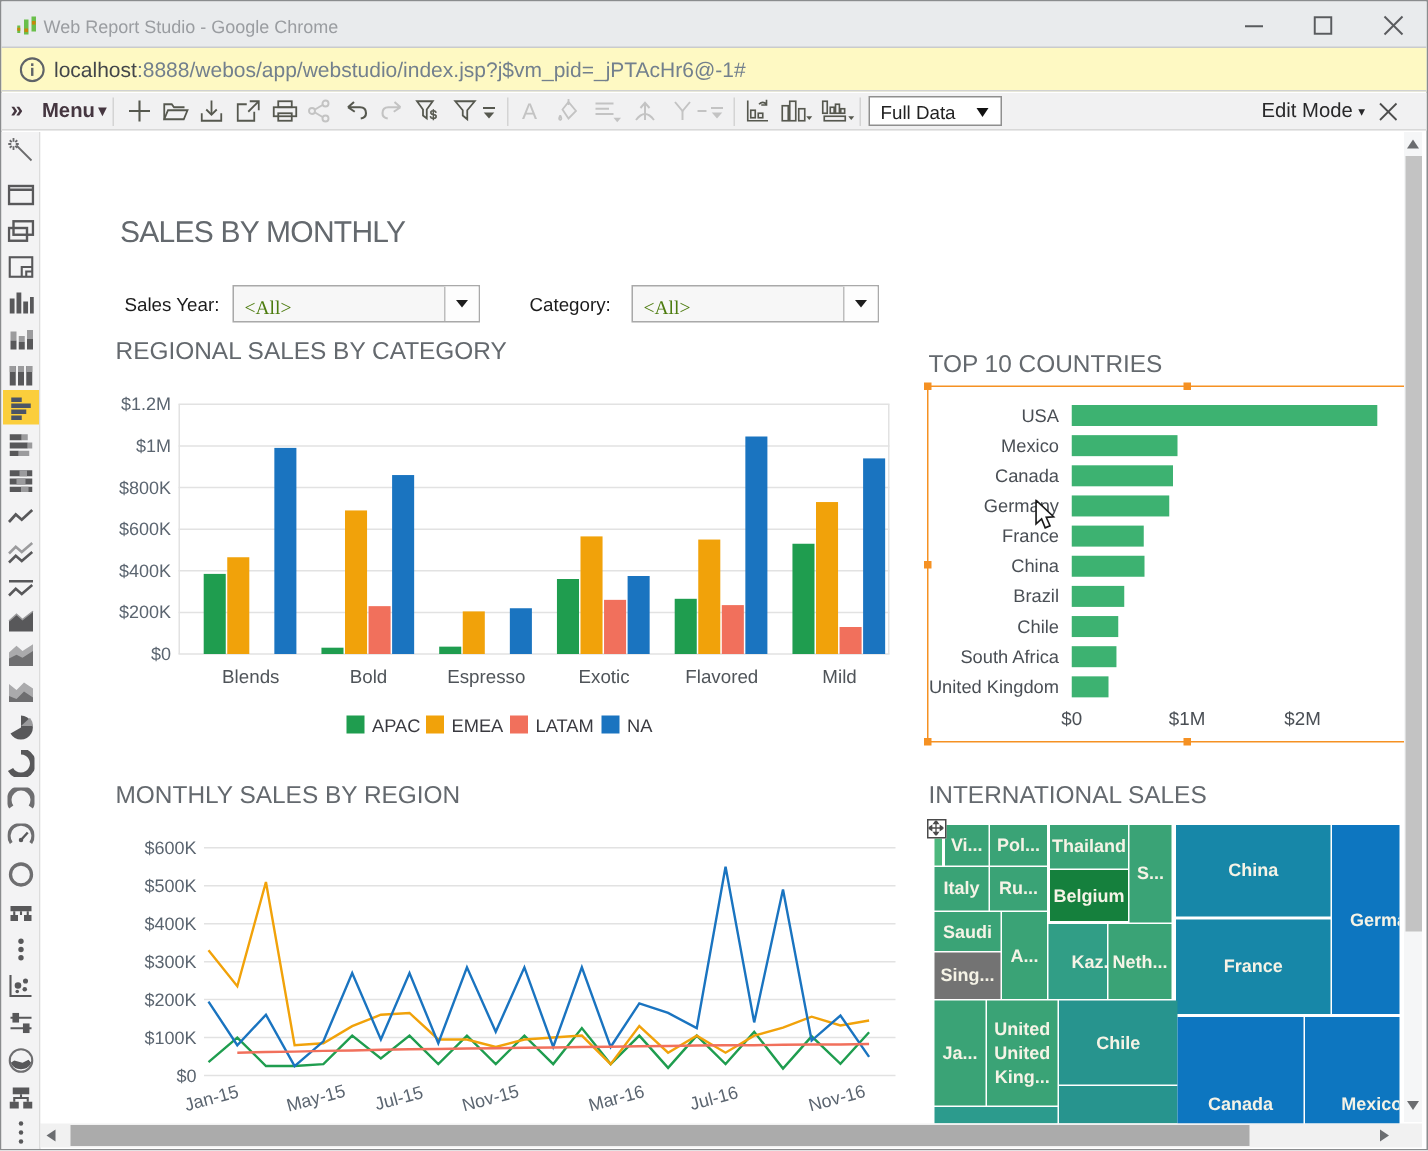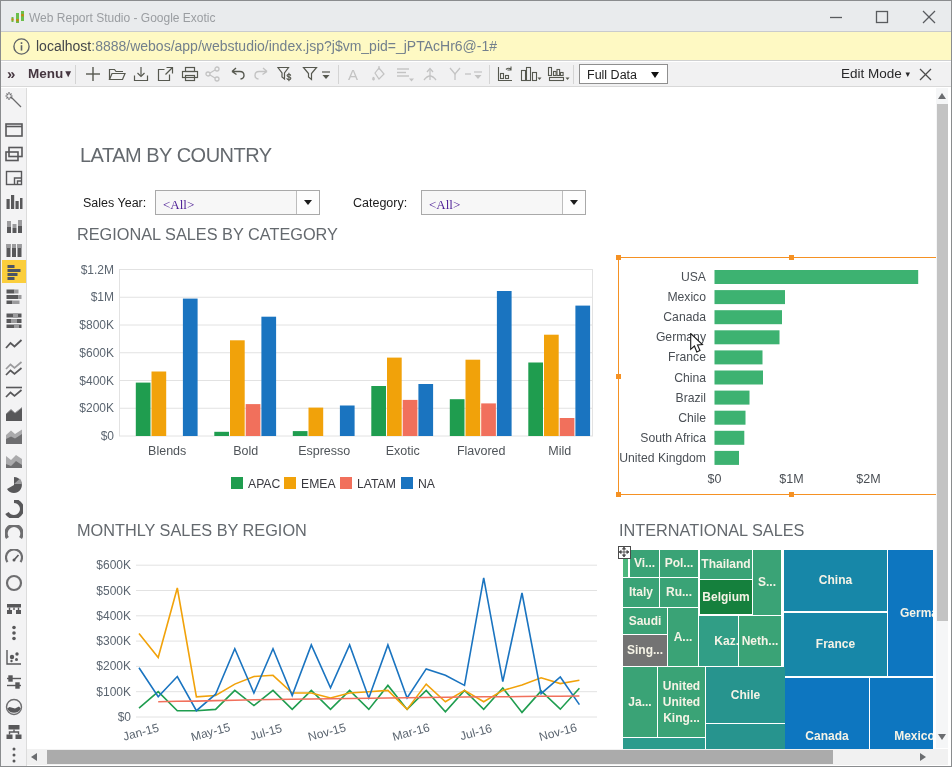--- a/index.html
+++ b/index.html
@@ -25,21 +25,21 @@
 
 #sidebar { position:absolute; left:1px; top:88px; width:26px; height:678px; background:#f3f3f4; border-right:1px solid #dcdcdc; }
 .sico { position:absolute; left:4px; width:18px; height:18px; }
 #hlbox { position:absolute; left:1px; top:172px; width:24px; height:23px; background:#fbce3c; }
 
 #content { position:absolute; left:27px; top:88px; width:906px; height:661px; background:#fff; overflow:hidden; }
 h1.pgtitle { position:absolute; font-family:"Liberation Sans", sans-serif; font-size:20px; font-weight:normal; color:#64696e; letter-spacing:-0.5px;}
 .ctitle { position:absolute; font-size:16.3px; color:#64696e; letter-spacing:0;}
 .flabel { position:absolute; top:108px; font-size:12.5px; color:#1b1b1b; }
 .combo { position:absolute; top:190px; width:165px; height:25px; border:1px solid #a9a9a9; background:#f7f7f7; }
-.combo .txt { position:absolute; left:7px; top:6px; font-family:"Liberation Serif",serif; font-size:13px; color:#4c1d95; }
+.combo .txt { position:absolute; left:7px; top:6px; font-family:"Liberation Serif",serif; font-size:13px; color:#4d7c0f; }
 .combo .btn { position:absolute; right:0; top:0; width:23px; height:23px; background:#fdfdfd; border-left:1px solid #bdbdbd; }
 .combo .btn:after { content:""; position:absolute; left:7px; top:9px; border:4.5px solid transparent; border-top:5.5px solid #1c1c1c; }
 
 .tmcell { position:absolute; overflow:hidden; display:flex; align-items:center; justify-content:center; text-align:center; font-weight:bold; font-size:12px; color:#f5f3e6; line-height:1.35; }
 
 #vscroll { position:absolute; left:936px; top:88px; width:12px; height:660px; background:#f5f6f7; }
 #vthumb { position:absolute; left:1px; top:16px; width:11px; height:517px; background:#c3c3c3; }
 #hscroll { position:absolute; left:27px; top:749px; width:921px; height:16px; background:#f1f1f1; }
 #hthumb { position:absolute; left:20px; top:1px; width:786px; height:14px; background:#ababab; }
 .arr { position:absolute; width:0; height:0; border:4px solid transparent; }
@@ -52,21 +52,21 @@
 <div id="win"></div>
 <div id="titlebar">
   <svg class="ticon" style="left:9px; top:9px;" width="15" height="15" viewBox="0 0 15 15">
     <line x1="2.5" y1="7" x2="2.5" y2="12" stroke="#6abf4b" stroke-width="2"></line>
     <rect x="1.5" y="8.5" width="2" height="2" fill="#c8860a"></rect>
     <line x1="7.5" y1="3" x2="7.5" y2="13" stroke="#6abf4b" stroke-width="3"></line>
     <rect x="6.3" y="9" width="2.4" height="2.4" fill="#c8860a"></rect>
     <line x1="12.5" y1="1" x2="12.5" y2="11" stroke="#6abf4b" stroke-width="3"></line>
     <rect x="11.3" y="4" width="2.4" height="2.4" fill="#c8860a"></rect>
   </svg>
-  <div class="title">Web Report Studio - Google Exotic</div>
+  <div class="title">Web Report Studio - Google Chrome</div>
   <svg class="winbtn" style="left:828px; top:9px;" width="14" height="14">
       <line x1="1" y1="7.5" x2="13" y2="7.5" stroke="#595b5e" stroke-width="1.3"></line>
     </svg>
   <svg class="winbtn" style="left:874px; top:9px;" width="14" height="14">
       <rect x="1.5" y="1.5" width="11" height="11" fill="none" stroke="#595b5e" stroke-width="1.3"></rect>
     </svg>
   <svg class="winbtn" style="left:921px; top:9px;" width="14" height="14">
       <line x1="1" y1="1" x2="13" y2="13" stroke="#595b5e" stroke-width="1.3"></line>
       <line x1="13" y1="1" x2="1" y2="13" stroke="#595b5e" stroke-width="1.3"></line>
     </svg>
@@ -448,33 +448,34 @@
 
   <svg class="sico" style="top:658px;" viewBox="0 0 18 18">
       <g fill="#58585a">
         <circle cx="9" cy="3" r="1.5"></circle>
         <circle cx="9" cy="9" r="1.5"></circle>
         <circle cx="9" cy="15" r="1.5"></circle>
       </g>
     </svg>
 </div>
 <div id="content">
-  <h1 class="pgtitle" style="left:53px; top:56px;">LATAM BY COUNTRY</h1>
+  <h1 class="pgtitle" style="left:53px; top:56px;">SALES BY MONTHLY</h1>
   <div class="flabel" style="left:56px;">Sales Year:</div>
   <div class="combo" style="left:128px; top:102px;">
       <div class="txt">&lt;All&gt;</div>
       <div class="btn"></div>
     </div>
   <div class="flabel" style="left:326px;">Category:</div>
   <div class="combo" style="left:394px; top:102px;">
       <div class="txt">&lt;All&gt;</div>
       <div class="btn"></div>
     </div>
 
   <div class="ctitle" style="left:50px; top:137px;">REGIONAL SALES BY CATEGORY</div>
+  <div class="ctitle" style="left:592px; top:146px;">TOP 10 COUNTRIES</div>
   <div class="ctitle" style="left:50px; top:433px;">MONTHLY SALES BY REGION</div>
   <div class="ctitle" style="left:592px; top:433px;">INTERNATIONAL SALES</div>
 
   <svg style="position:absolute; left:43px; top:167px;" width="540" height="215" font-family="Liberation Sans, sans-serif">
     <g stroke="#e2e2e2" stroke-width="1">
       <line x1="49" y1="14.5" x2="523" y2="14.5"></line>
       <line x1="49" y1="42.25" x2="523" y2="42.25"></line>
       <line x1="49" y1="70" x2="523" y2="70"></line>
       <line x1="49" y1="97.75" x2="523" y2="97.75"></line>
       <line x1="49" y1="125.5" x2="523" y2="125.5"></line>

